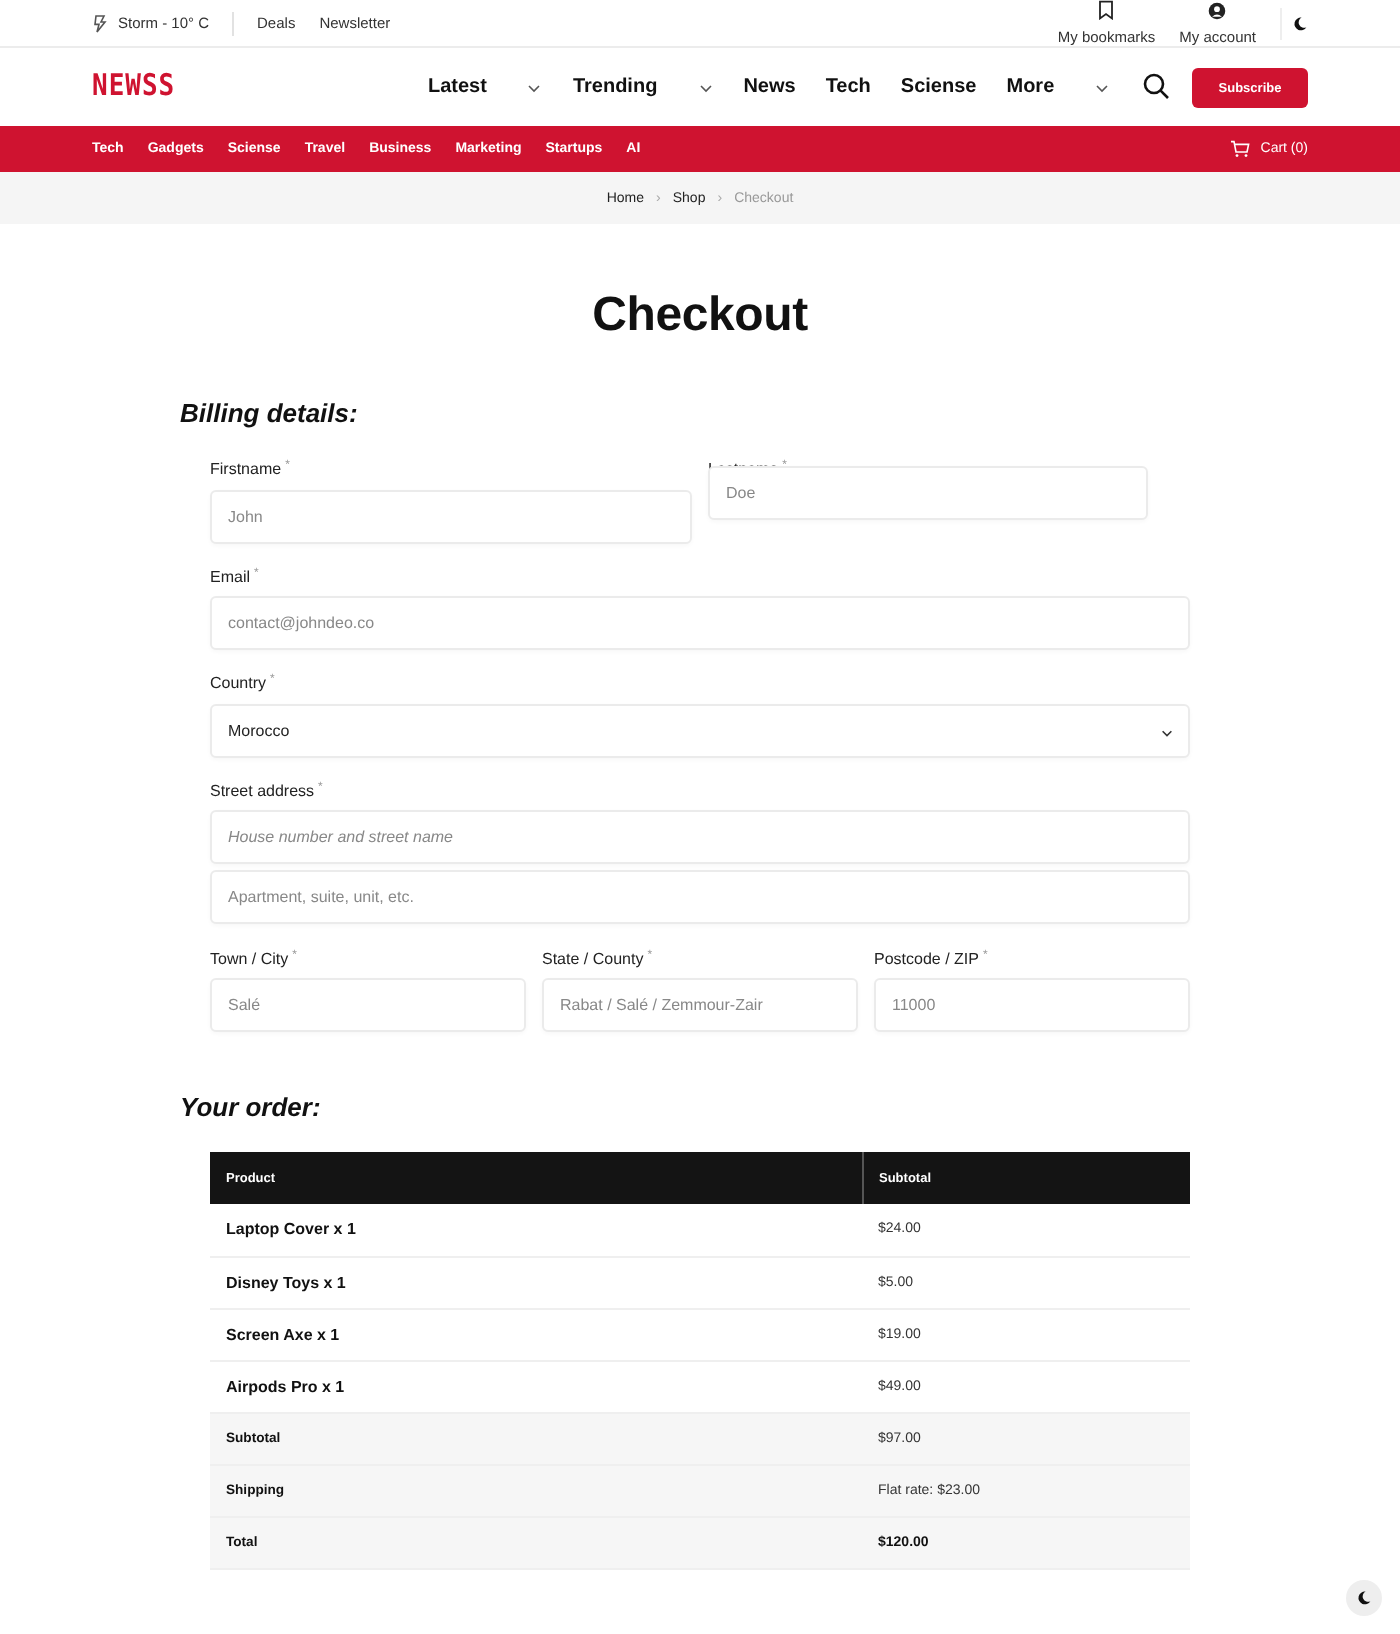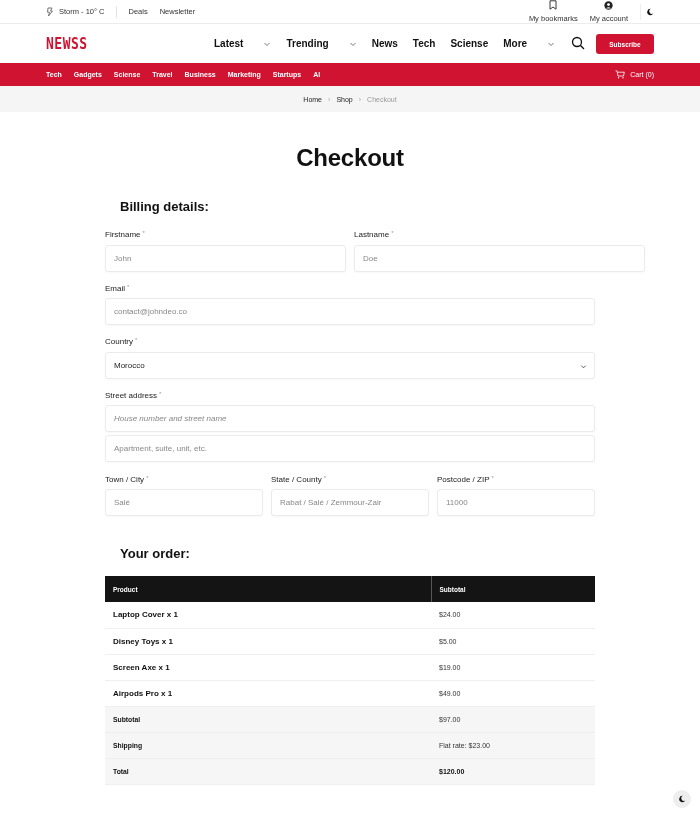--- a/index.html
+++ b/index.html
@@ -29,21 +29,21 @@
   .catbar .cat { margin-right: 12px; }
   .catbar .cart { margin-left: auto; display: flex; align-items: center; gap: 5px; }
 
   
   .breadcrumb { height: 26px; background: #f5f5f5; display: flex; align-items: center; justify-content: center; font-size: 7px; color: #222; gap: 6px; }
   .breadcrumb .sep { color: #aaa; font-size: 7px; }
   .breadcrumb .current { color: #999; }
 
   
   .page-title { text-align: center; font-size: 24px; font-weight: bold; margin-top: 31px; height: 30px; line-height: 30px; letter-spacing: -0.2px; }
-  .section-title { position: absolute; left: 120px; font-size: 13px; font-weight: bold; }
+  .section-title { position: absolute; left: 90px; font-size: 13px; font-weight: bold; font-style: italic; }
 
   .field-label { position: absolute; font-size: 8px; color: #222; }
   .field-label .req { color: #999; font-size: 6px; vertical-align: top; margin-left: 2px; }
   .input { position: absolute; height: 27px; border: 1px solid #ebebeb; border-radius: 3px; background: #fff; font-size: 8px; color: #888; padding-left: 8px; display: flex; align-items: center; box-shadow: 0 1px 2px rgba(0,0,0,0.03); }
   .input.select { color: #222; }
   .input.select .chev { position: absolute; right: 7px; top: 10px; width: 7px; height: 7px; }
 
   
   .order-table { position: absolute; left: 105px; top: 576px; width: 490px; border-collapse: collapse; font-size: 7.5px; }
   .order-table th { background: #141414; color: #fff; text-align: left; height: 26px; font-size: 6.5px; font-weight: bold; padding-left: 8px; }
@@ -162,21 +162,21 @@
 <h1 class="page-title">Checkout</h1>
 
 <h2 class="section-title" style="top:199px;">Billing details:</h2>
 
 <label class="field-label" style="left:105px; top:230px;"><span>Firstname</span><span class="req">*</span></label>
 <div class="input" style="left:105px; top:245px; width:241px;">
     <span>John</span>
   </div>
 
 <label class="field-label" style="left:354px; top:230px;"><span>Lastname</span><span class="req">*</span></label>
-<div class="input" style="left:354px; top:245px; width:291px;text-align:center;">
+<div class="input" style="left:354px; top:233px; width:220px;text-align:center;">
     <span>Doe</span>
   </div>
 
 <label class="field-label" style="left:105px; top:284px;"><span>Email</span><span class="req">*</span></label>
 <div class="input" style="left:105px; top:298px; width:490px;">
     <span>contact@johndeo.co</span>
   </div>
 
 <label class="field-label" style="left:105px; top:337px;"><span>Country</span><span class="req">*</span></label>
 <div class="input select" style="left:105px; top:352px; width:490px;">

